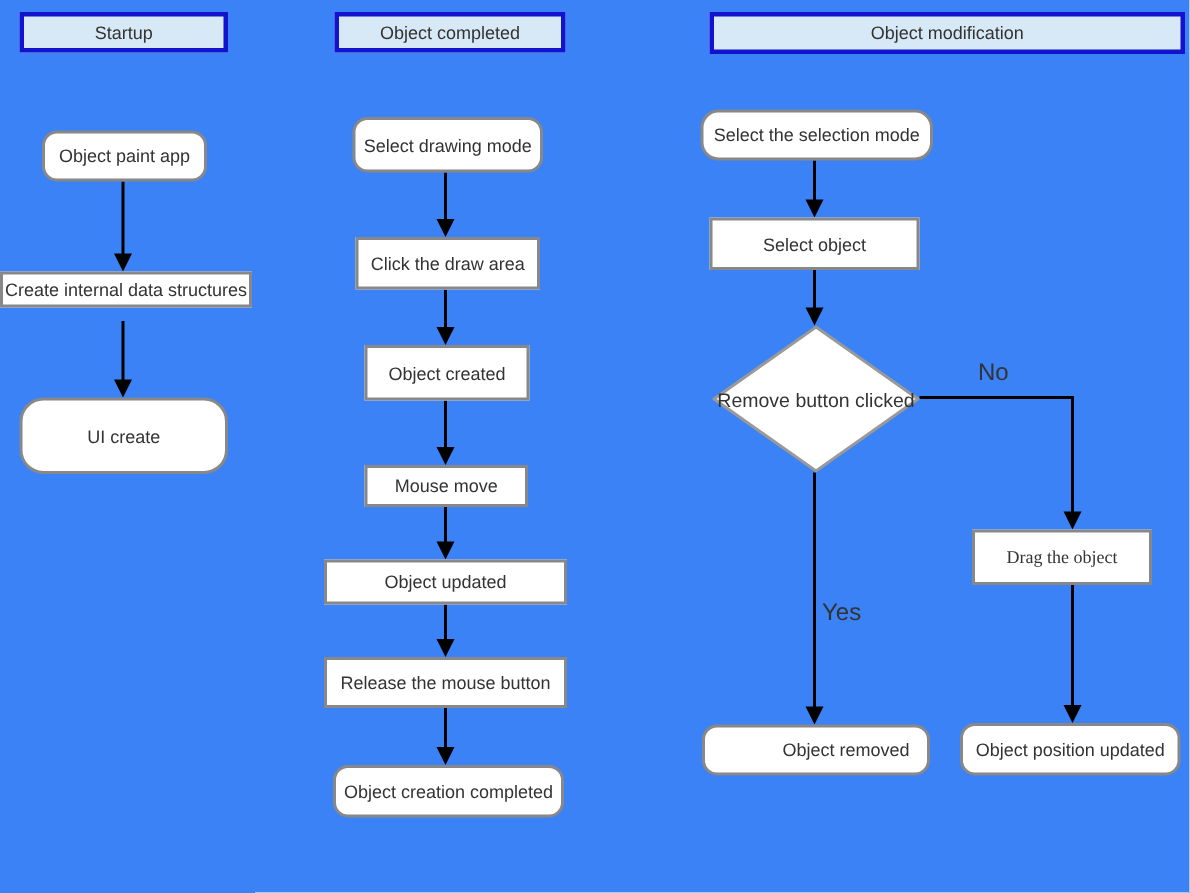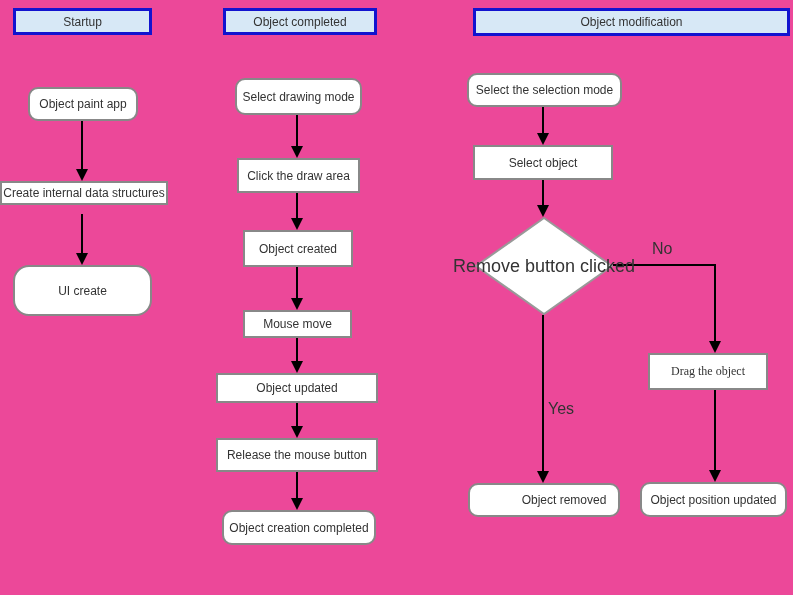--- a/index.html
+++ b/index.html
@@ -1,20 +1,20 @@
 <!DOCTYPE html>
 <html><head>
 <meta charset="utf-8">
 <style>
   html, body { margin: 0; padding: 0; background: #ffffff; }
   .canvas {
     position: relative;
     width: 793px;
     height: 595px;
-    background: #ec4899;
+    background: #3b82f6;
     font-family: "Liberation Sans", sans-serif;
     color: #333333;
     overflow: hidden;
   }
   .lane-header {
     position: absolute;
     box-sizing: border-box;
     background: #d7e8f6;
     border: 3px solid #1213cf;
     display: flex;
@@ -54,21 +54,21 @@
   }
   .decision {
     position: absolute;
     display: flex;
     align-items: center;
     justify-content: center;
   }
   .decision svg { position: absolute; left: 0; top: 0; }
   .decision-label {
     position: relative;
-    font-size: 18px;
+    font-size: 13px;
     white-space: nowrap;
     color: #333333;
     text-align: center;
   }
 </style>
 </head>
 <body>
 
 <div class="canvas">
 
@@ -114,21 +114,21 @@
   <div class="node terminal-lg" style="left:13px; top:265px; width:139px; height:51px;">UI create</div>
 
   <div class="node terminal" style="left:235px; top:78px; width:127px; height:37px;">Select drawing mode</div>
   <div class="node" style="left:243px; top:230px; width:110px; height:37px;">Object created</div>
   <div class="node" style="left:237px; top:158px; width:123px; height:35px;">Click the draw area</div>
   <div class="node" style="left:243px; top:310px; width:109px; height:28px;">Mouse move</div>
   <div class="node" style="left:216px; top:373px; width:162px; height:30px;">Object updated</div>
   <div class="node" style="left:216px; top:438px; width:162px; height:34px;">Release the mouse button</div>
   <div class="node terminal" style="left:222px; top:510px; width:154px; height:35px;">Object creation completed</div>
 
-  <div class="node terminal" style="left:467px; top:73px; width:155px; height:34px;">Select the selection mode</div>
+  <div class="node terminal" style="left:467px; top:73px; width:155px; height:34px;border-radius:12px;">Select the selection mode</div>
   <div class="node" style="left:473px; top:145px; width:140px; height:35px;">Select object</div>
 
   <div class="decision" style="left:475px; top:217px; width:138px; height:98px;">
     <svg width="138" height="98" viewBox="0 0 138 98">
       <polygon points="69,1 137,49 69,97 1,49" fill="#ffffff" stroke="#999999" stroke-width="2"></polygon>
     </svg>
     <div class="decision-label">Remove button clicked</div>
   </div>
 
   <div class="node" style="left:648px; top:353px; width:120px; height:37px;font-family:Liberation Serif, serif;">Drag the object</div>

